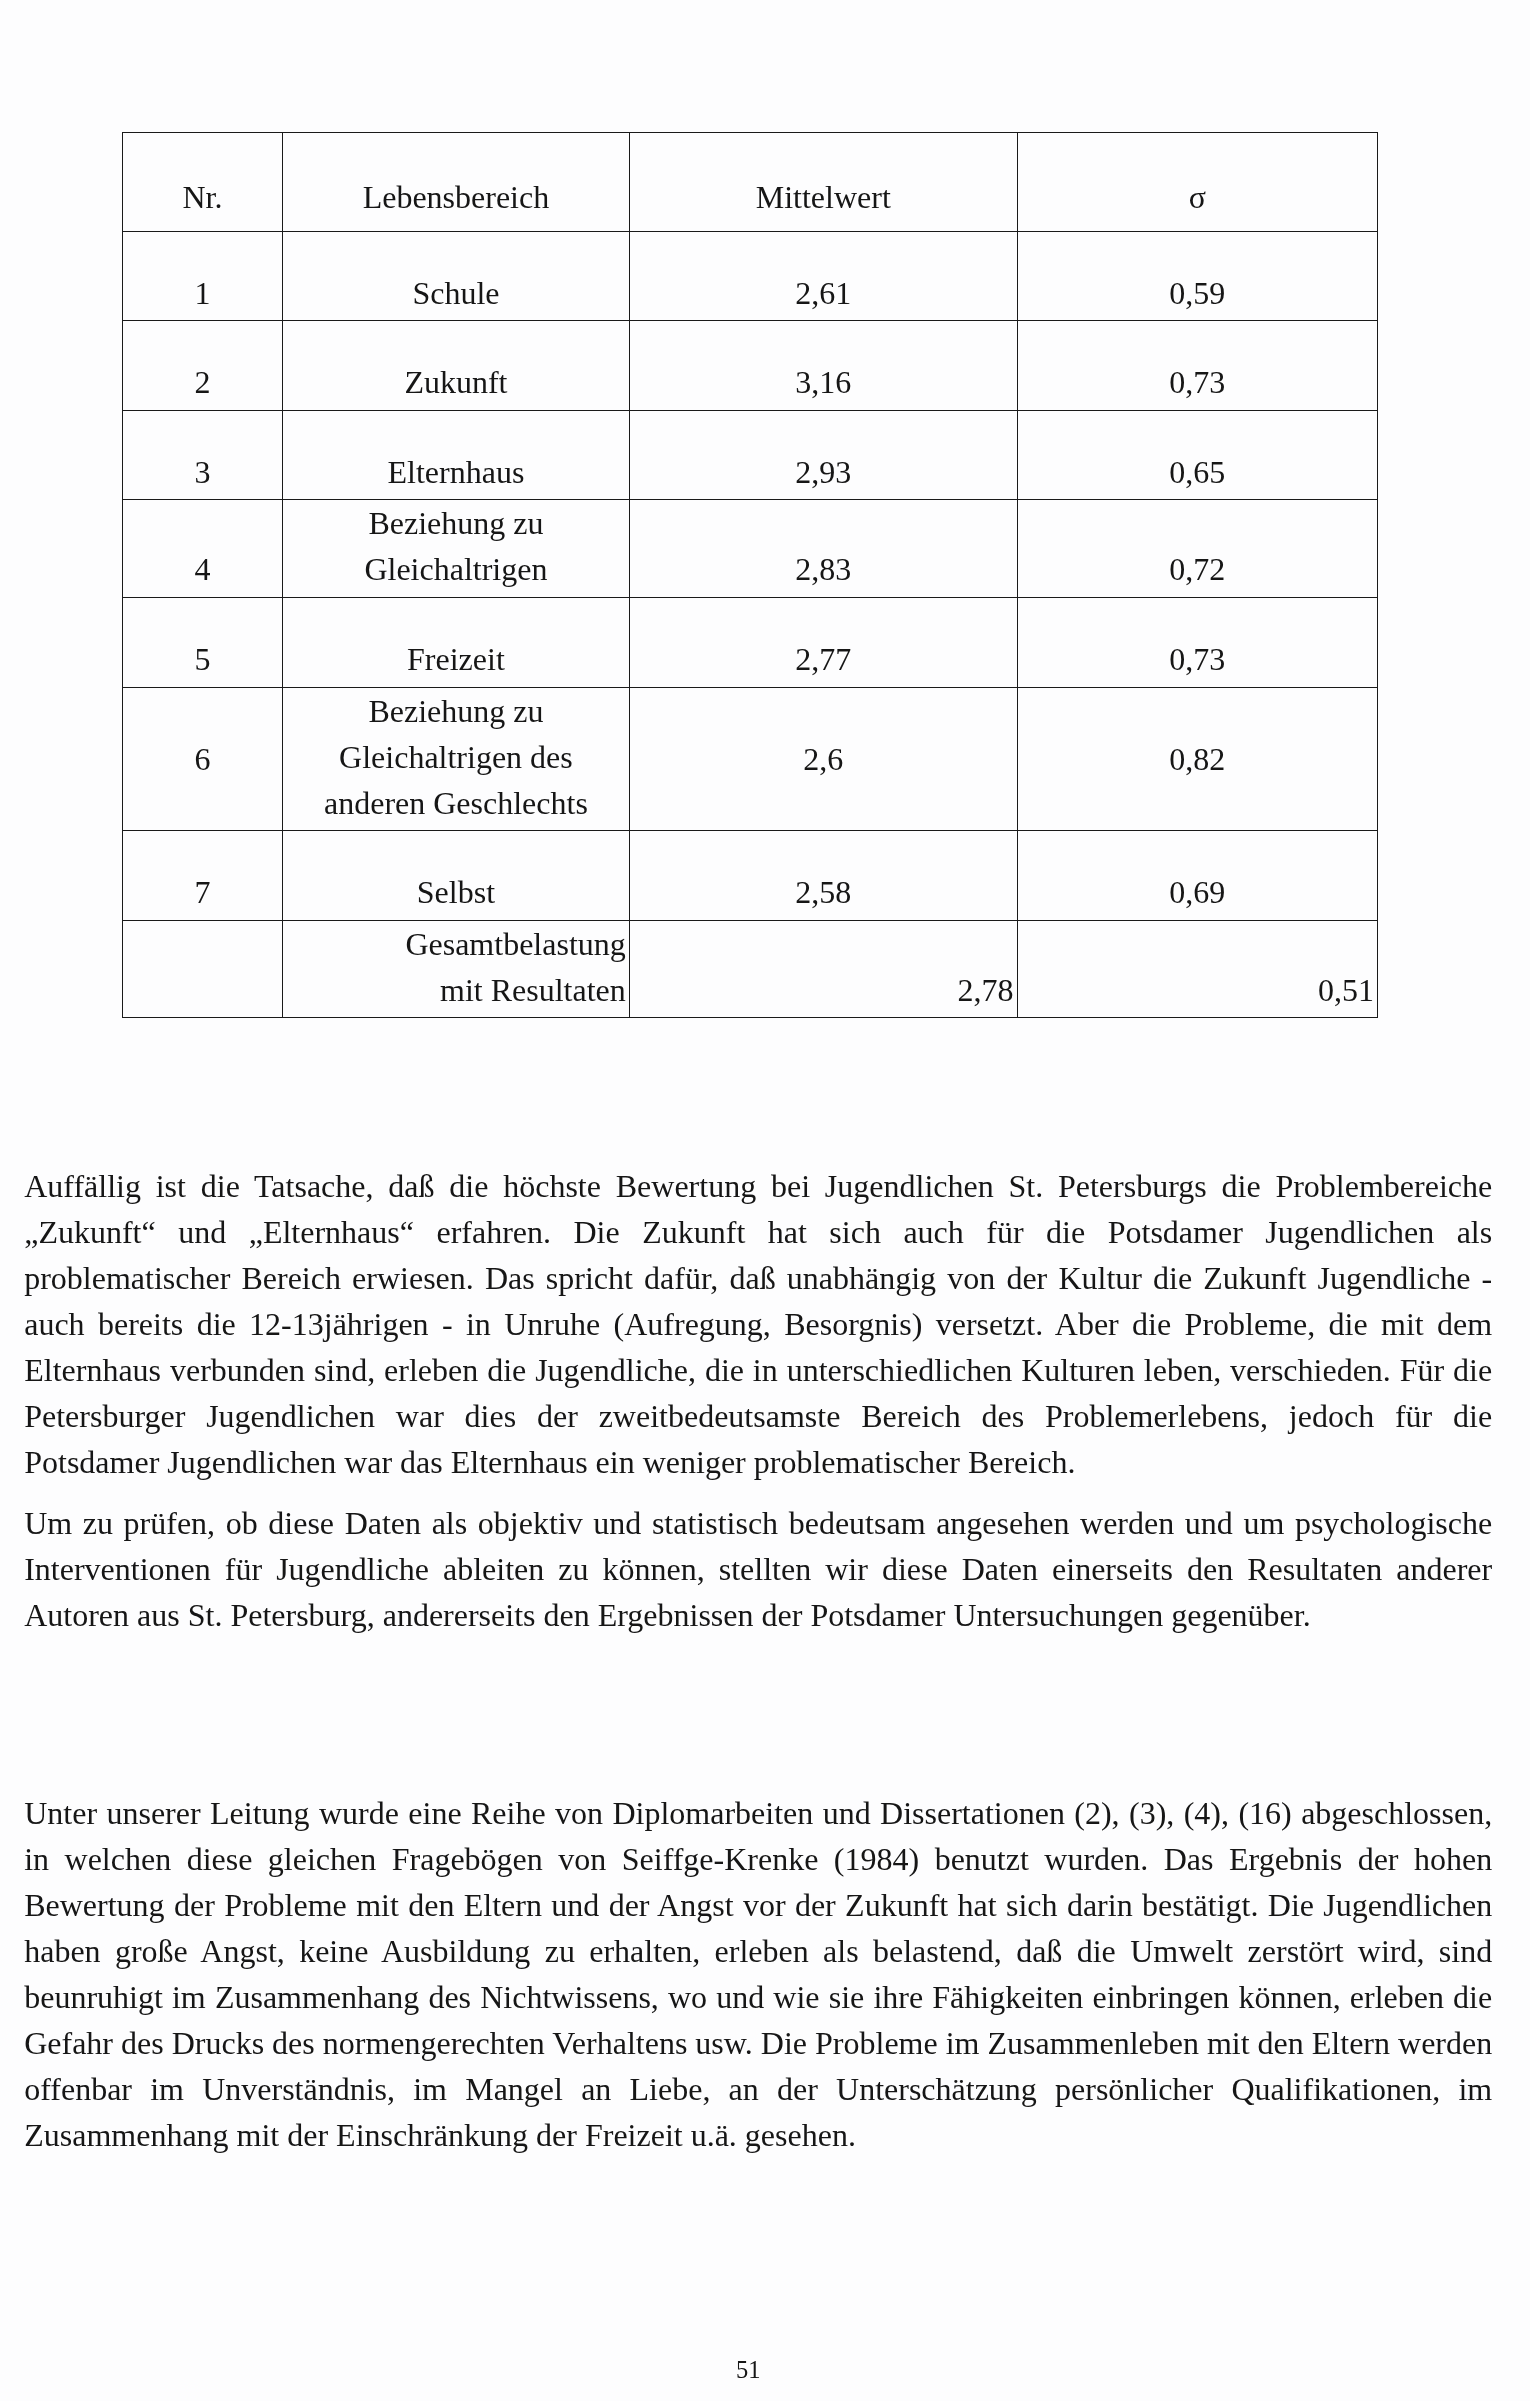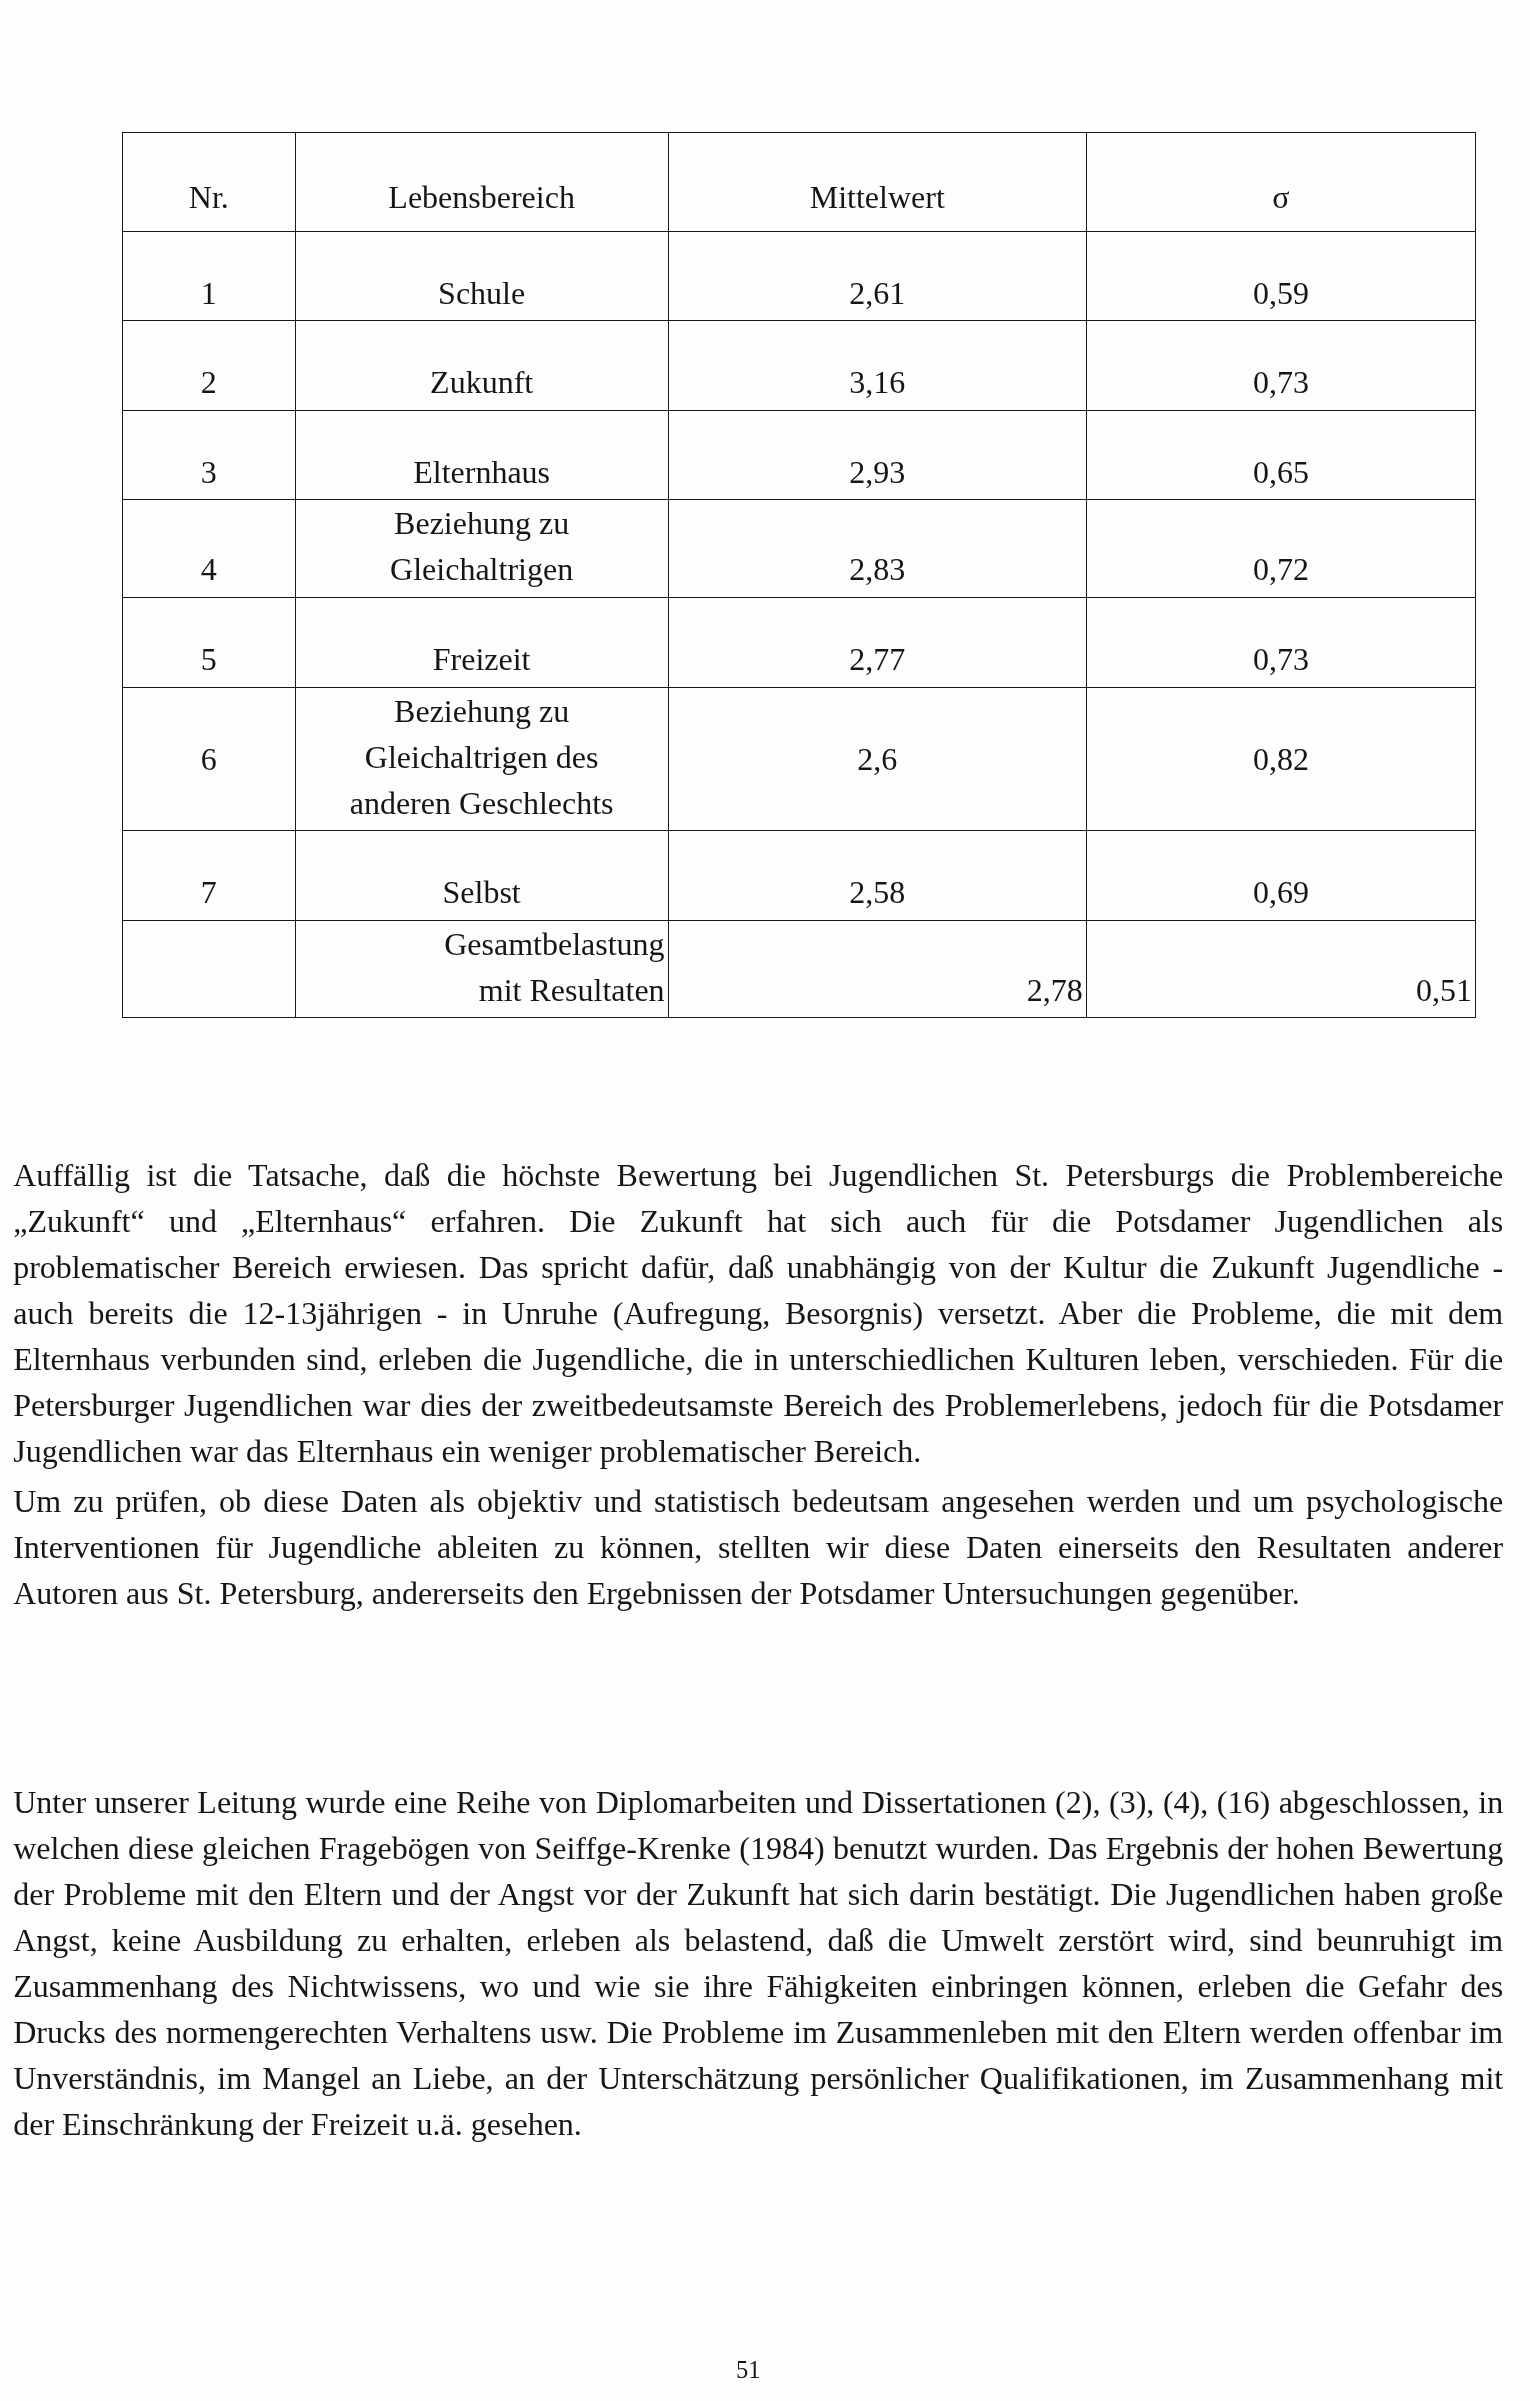--- a/index.html
+++ b/index.html
@@ -24,21 +24,21 @@
       line-height: 43px;
     }
     .caption .line2 {
       display: block;
       padding-left: 122px;
     }
     table.data {
       position: absolute;
       left: 122px;
       top: 132px;
-      width: 1354px;
+      width: 1256px;
       border-collapse: collapse;
       font-size: 32px;
       line-height: 46px;
     }
     table.data td, table.data th {
       border: 1.5px solid #1a1a1a;
       font-weight: normal;
       text-align: center;
       vertical-align: bottom;
       padding: 0 3.1px 4.6px 3.1px;
@@ -62,21 +62,21 @@
     .area-line { display: block; }
     .body-text {
       position: absolute;
       left: 9.2px;
       width: 1498px;
       font-size: 32px;
       line-height: 46px;
       text-align: justify;
     }
     .body-text p {
-      margin: 4px;
+      margin: 15px;
     }
     #para-block-1 { top: 1148px; }
     #para-block-2 { top: 1775px; }
     .page-number {
       position: absolute;
       left: 736px;
       top: 2356px;
       font-size: 24.5px;
     }
   </style>

